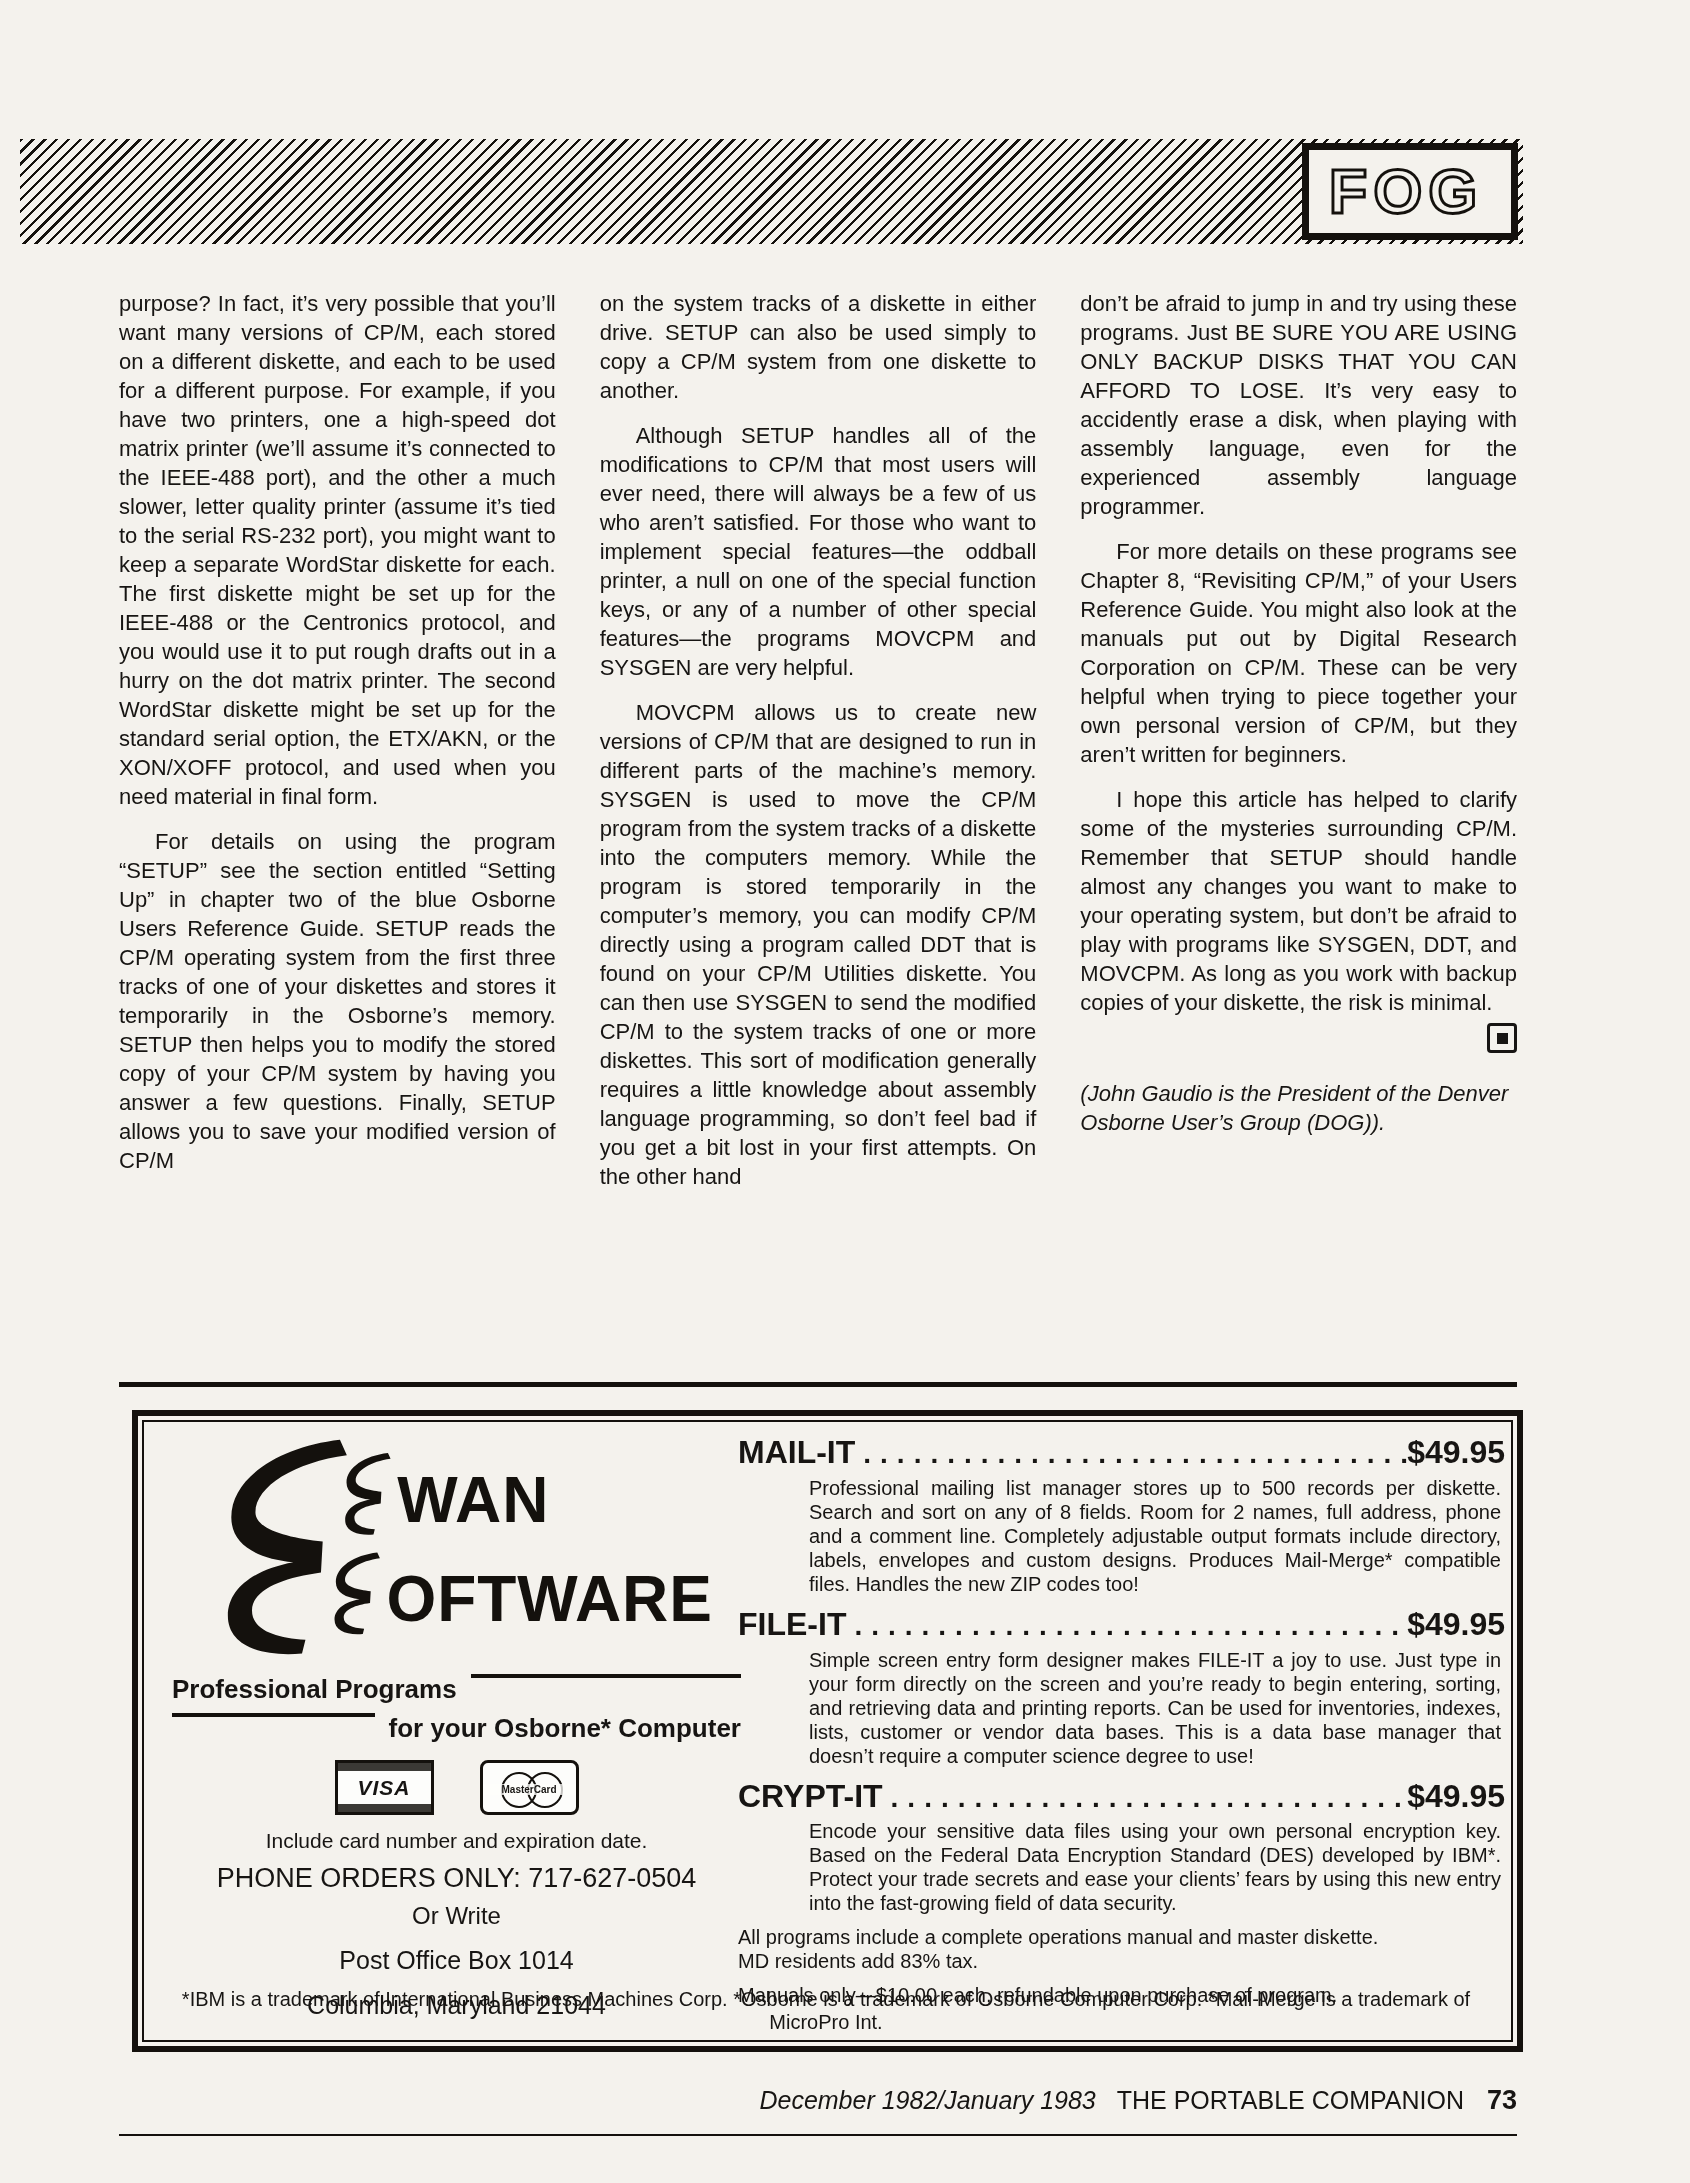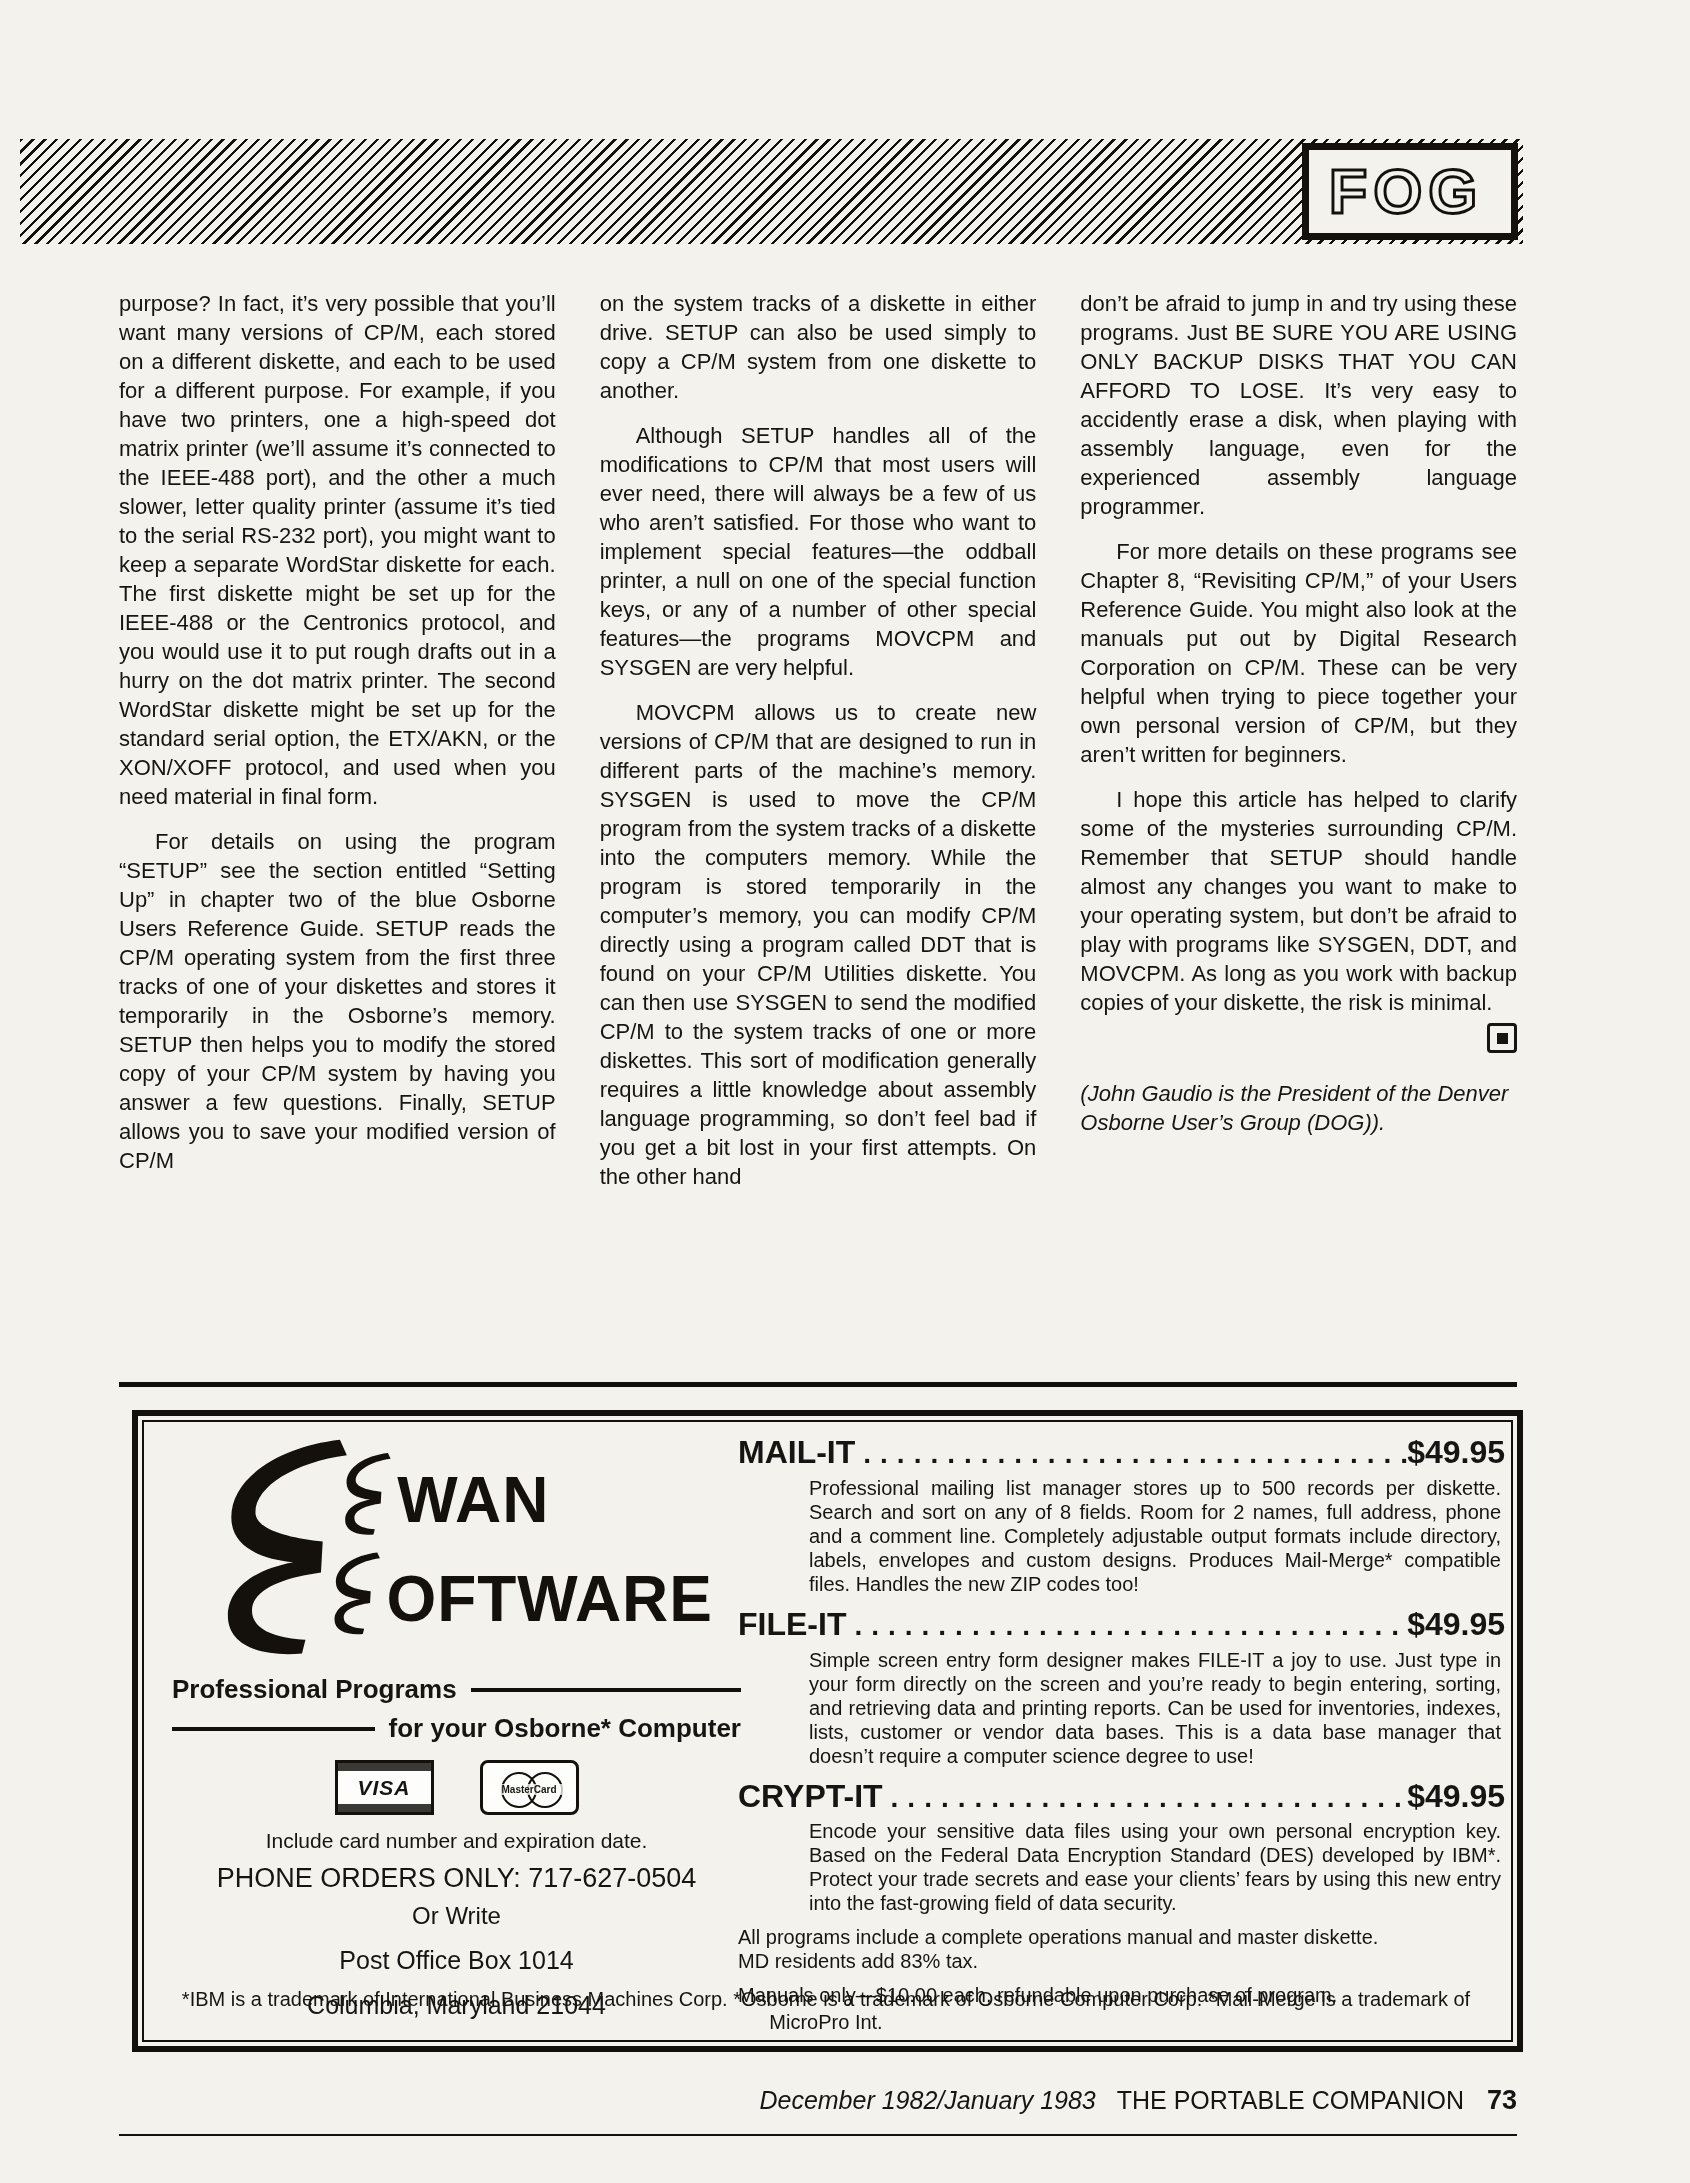--- a/index.html
+++ b/index.html
@@ -78,21 +78,21 @@
   }
   .ad-left {
     position: absolute;
     left: 28px; top: 16px;
     width: 569px;
     display: flex; flex-direction: column;
     text-align: center;
   }
   .swan-logo { display: block; margin: 0 0 4px 4px; }
   .tag-row {
-    display: flex; align-items: center; gap: 14px;
+    display: flex; align-items: flex-start; gap: 14px;
     font-weight: bold; font-size: 26px;
     margin-top: 8px; text-align: left;
   }
   .tag-row .line { flex: 1; height: 4px; background: #14110d; }
   .cards { display: flex; gap: 46px; justify-content: center; margin-top: 16px; align-items: center; }
   .visa-card {
     width: 99px; height: 55px;
     border: 3px solid #14110d; background: #fdfdfb;
     box-sizing: border-box;
     display: flex; flex-direction: column; justify-content: space-between;

